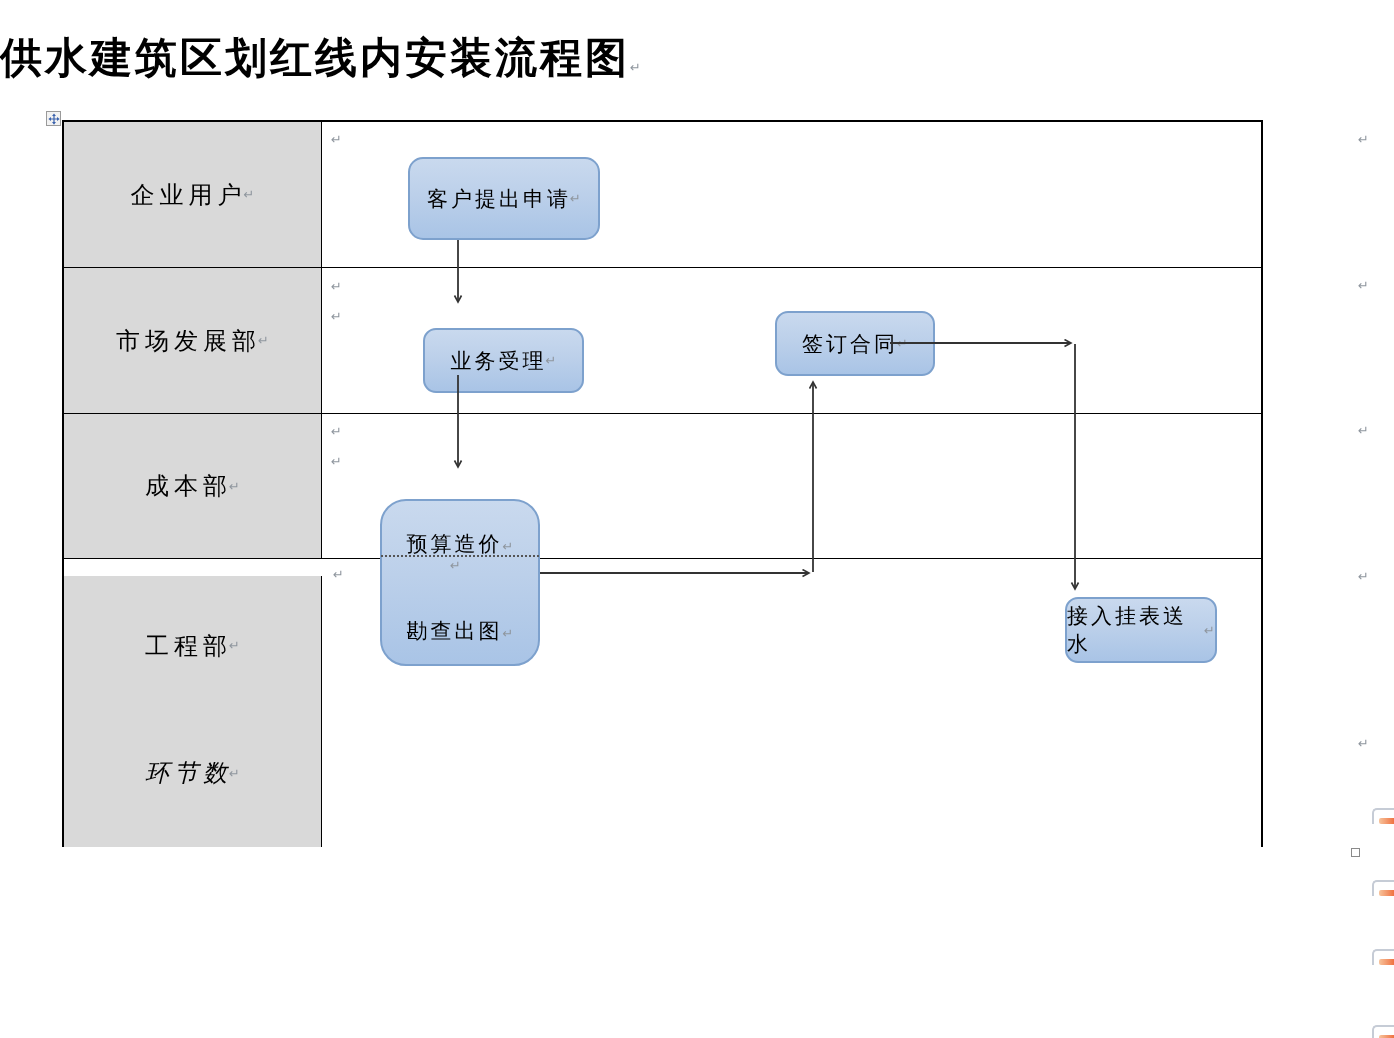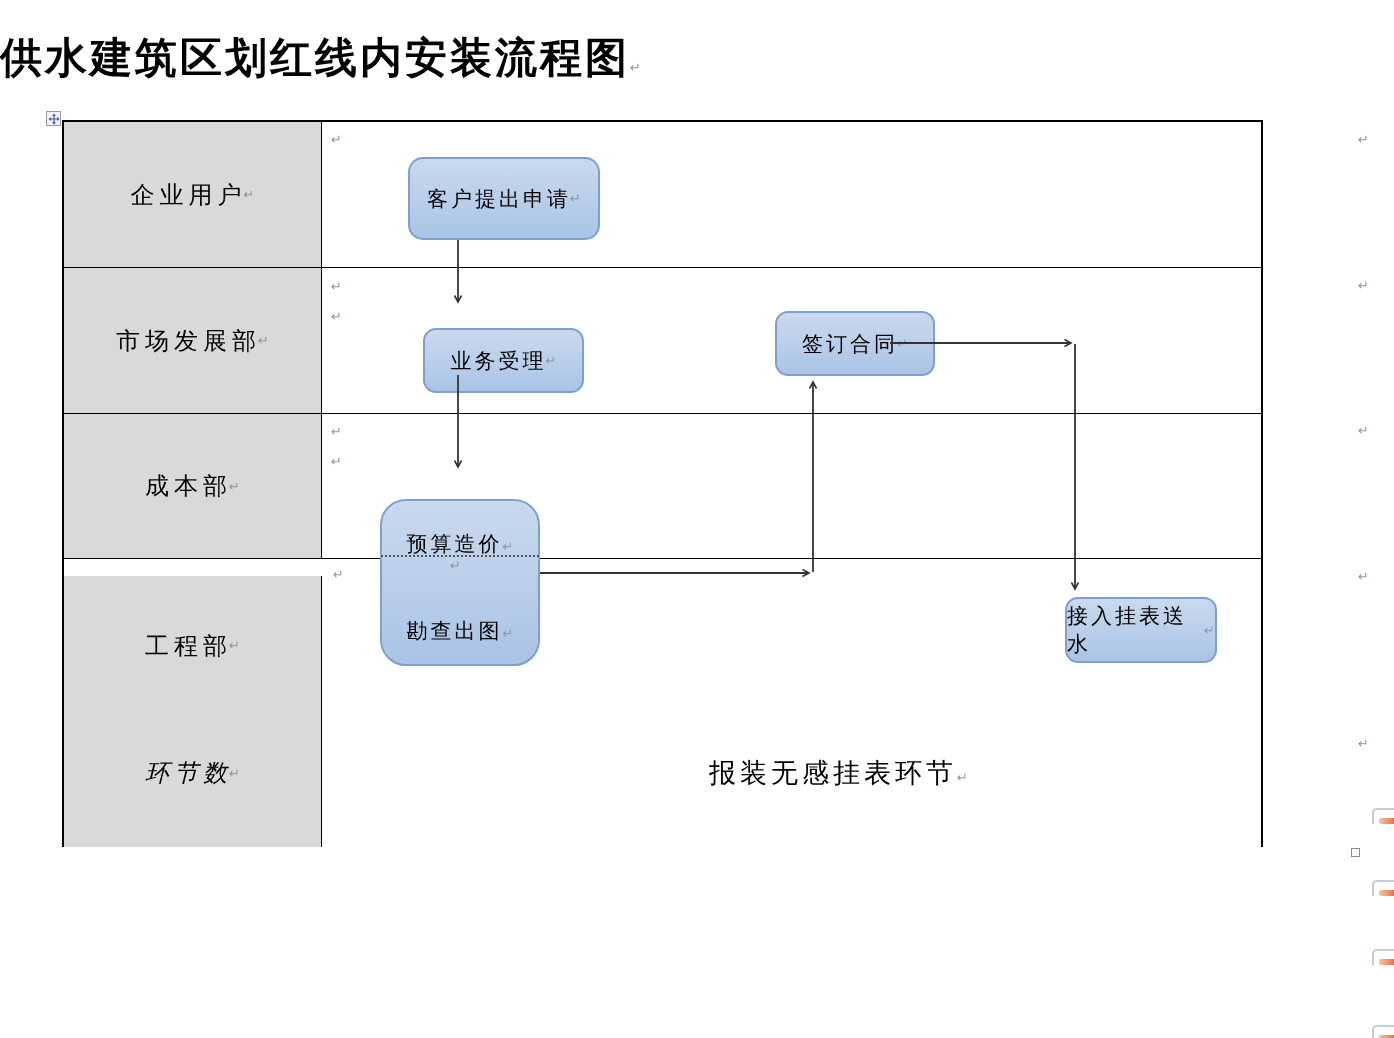--- a/index.html
+++ b/index.html
@@ -161,21 +161,20 @@
       </marker>
     </defs>
     <path class="connector" d="M458,240 L458,302" marker-end="url(#ah)"></path>
     <path class="connector" d="M458,375 L458,467" marker-end="url(#ah)"></path>
     <path class="connector" d="M540,573 L809,573" marker-end="url(#ah)"></path>
     <path class="connector" d="M813,572 L813,382" marker-end="url(#ah)"></path>
     <path class="connector" d="M890,343 L1071,343" marker-end="url(#ah)"></path>
     <path class="connector" d="M1075,344 L1075,589" marker-end="url(#ah)"></path>
   </svg>
 
-  <div class="footer-text"><span>报装无感挂表环节</span><span class="pilcrow">↵</span></div>
 
   <div class="resize-handle"></div>
 
   <div class="margin-mark" style="left:1372px;top:808px"></div>
   <div class="margin-mark" style="left:1372px;top:880px"></div>
   <div class="margin-mark" style="left:1372px;top:949px"></div>
   <div class="margin-mark" style="left:1372px;top:1025px"></div>
 
 </div>
 

